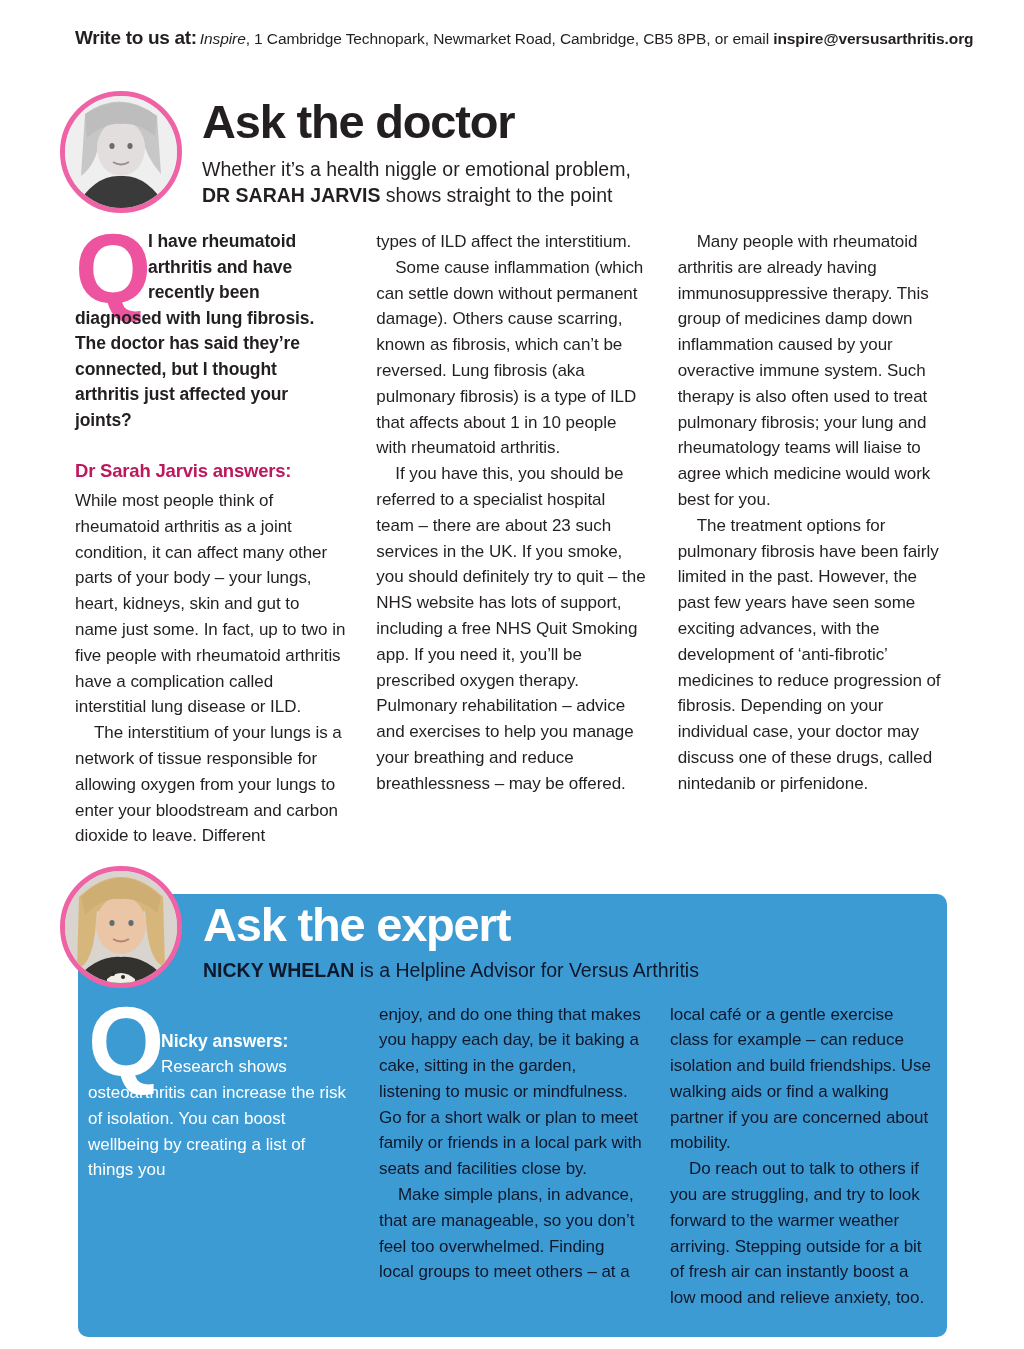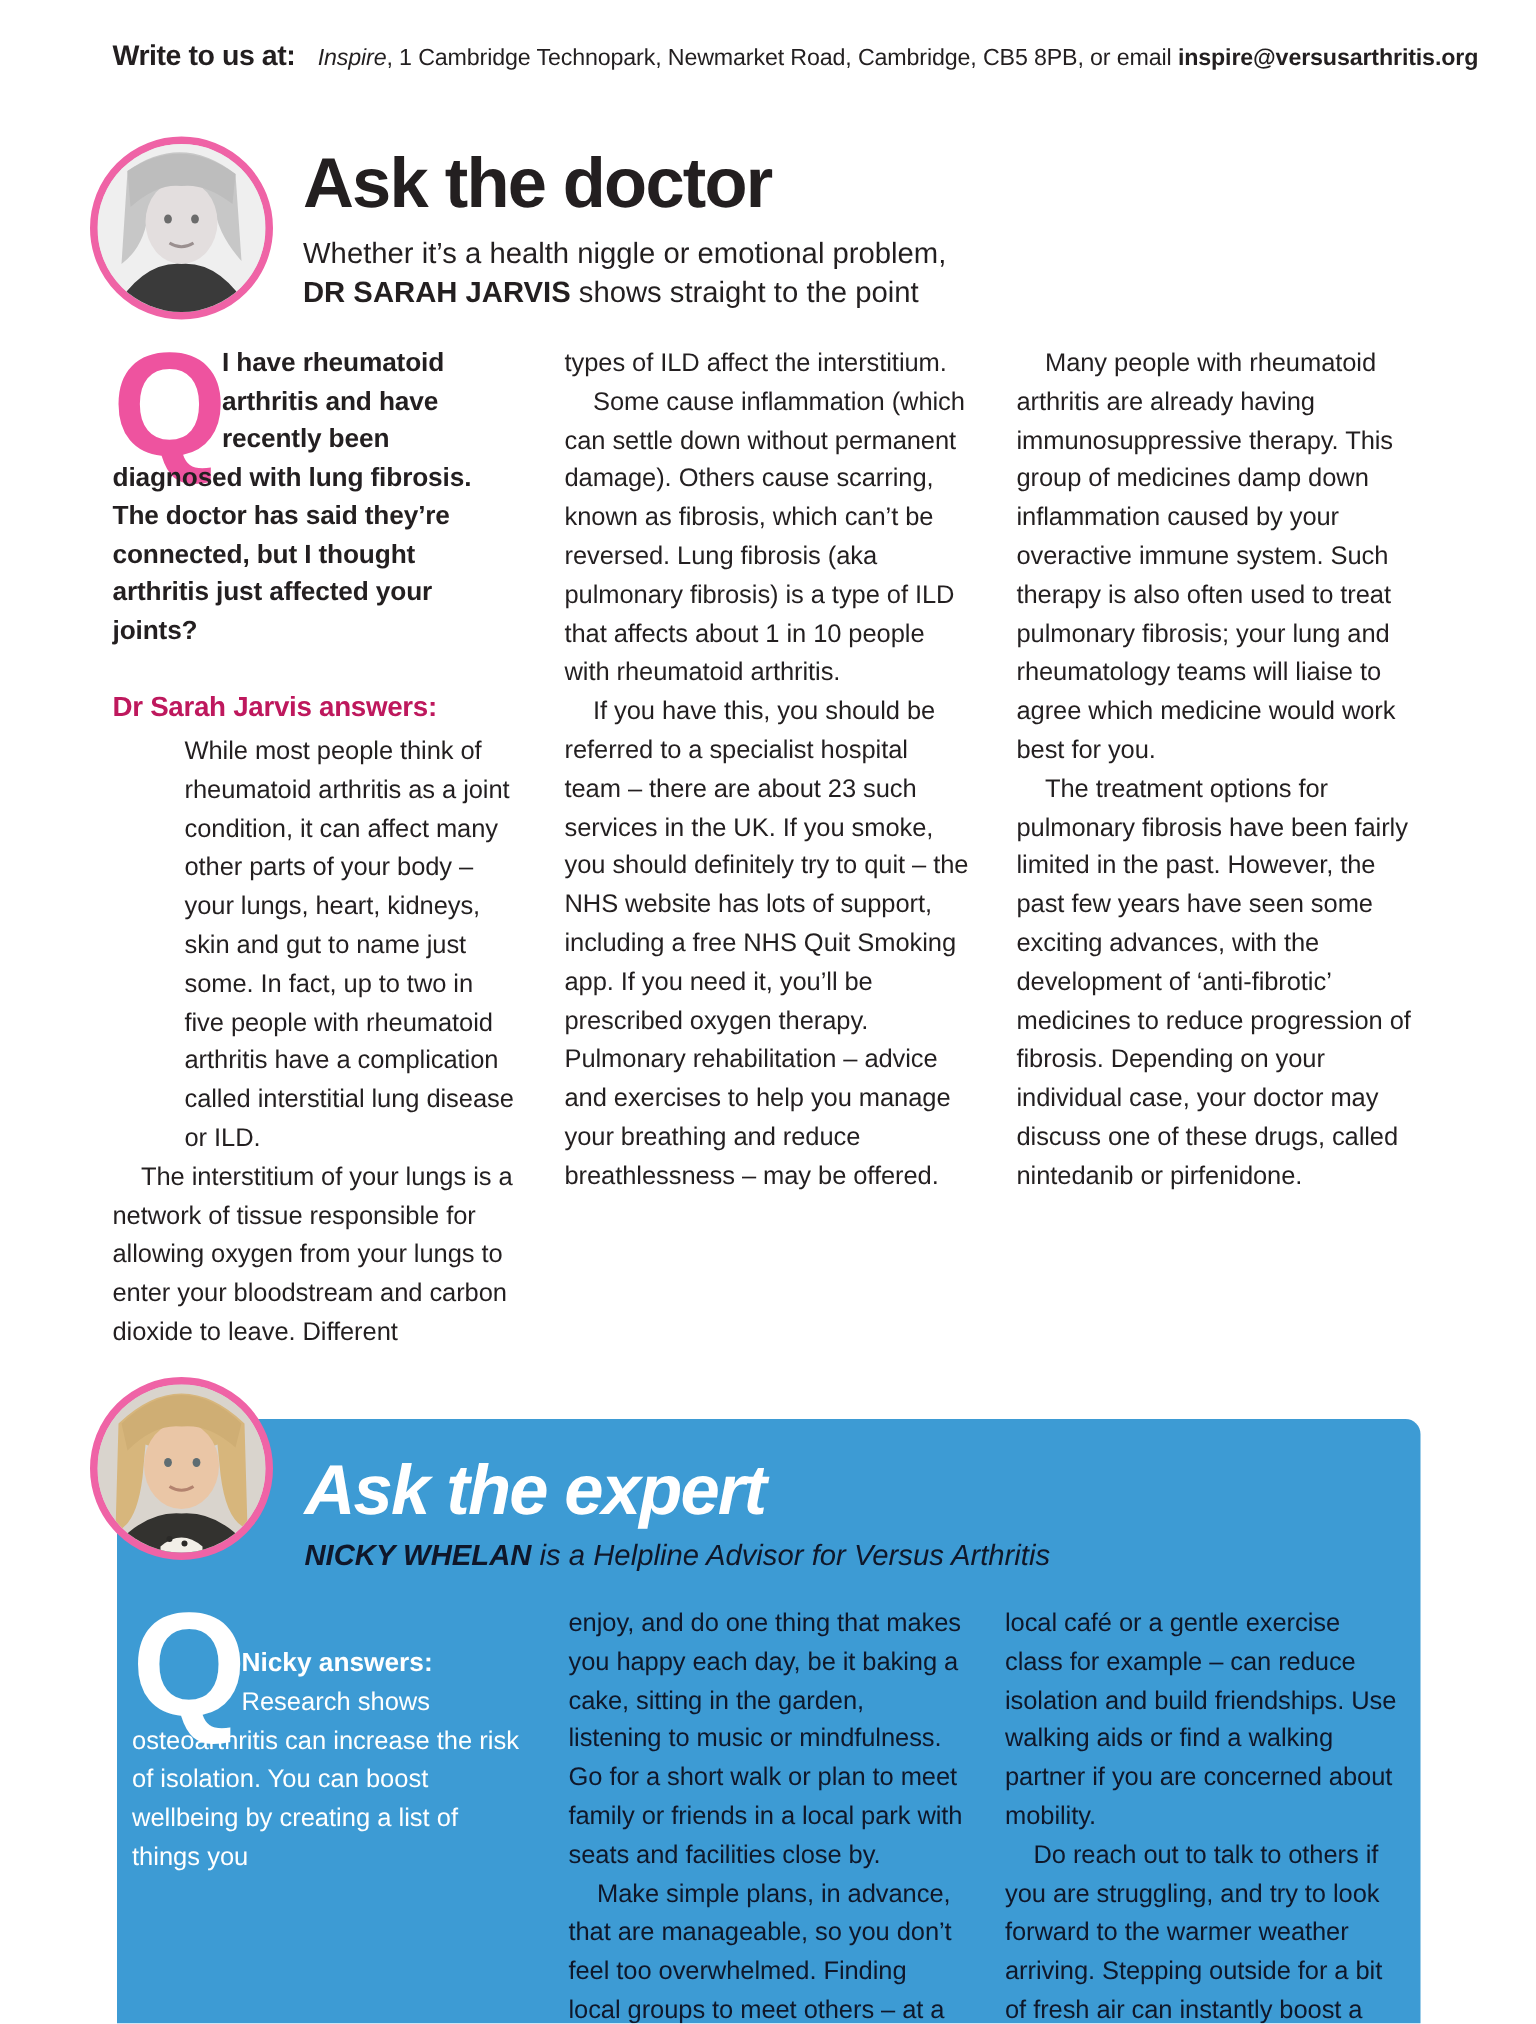--- a/index.html
+++ b/index.html
@@ -17,21 +17,21 @@
 
   
   .top-strip {
     margin: 27px 76px 0 75px;
     display: flex;
     align-items: baseline;
     white-space: nowrap;
     font-size: 15.5px;
     letter-spacing: -0.1px;
   }
-  .top-strip .write-label { font-size: 19px; font-weight: 800; margin-right: 15px; letter-spacing: -0.3px; }
+  .top-strip .write-label { font-size: 19px; font-weight: 800; margin-right: 3px; letter-spacing: -0.3px; }
   .top-strip .mag-name { font-style: italic; }
   .top-strip .email { font-weight: 700; }
 
   
   .doctor-header { display: flex; margin: 42px 0 0 60px; }
   .photo-circle {
     width: 122px; height: 122px;
     border-radius: 50%;
     border: 5px solid #ef63a6;
     overflow: hidden;
@@ -85,38 +85,38 @@
     color: #be185d;
     font-weight: 800;
     font-size: 18.5px;
     letter-spacing: -0.2px;
   }
   .body-p {
     font-size: 17px;
     line-height: 25.8px;
     letter-spacing: -0.05px;
   }
-  .body-p.first { margin-top: 6px; margin-left: 48px; }
+  .body-p.first { margin-top: 6px; }
   .indent { text-indent: 19px; }
 
   
   .expert-panel {
     position: relative;
     margin: 45px 77px 0 78px;
     background: #3d9bd4;
     border-radius: 10px;
     color: #ffffff;
     padding-bottom: 26px;
   }
   .expert-photo {
     position: absolute;
     top: -28px;
     left: -18px;
   }
-  .expert-head-text { padding: 22px 20px 0 125px; font-style: italic; }
+  .expert-head-text { padding: 6px 20px 0 125px; }
   .expert-title { color: #ffffff; }
   .expert-byline { margin-top: 9px; font-size: 19.5px; color: #0f172a; }
   .expert-byline .b { font-weight: 700; }
   .expert-cols {
     margin-top: 20px;
     padding: 0 14px 0 10px;
     display: grid;
     grid-template-columns: 1fr 1fr 1fr;
     column-gap: 28px;
   }

